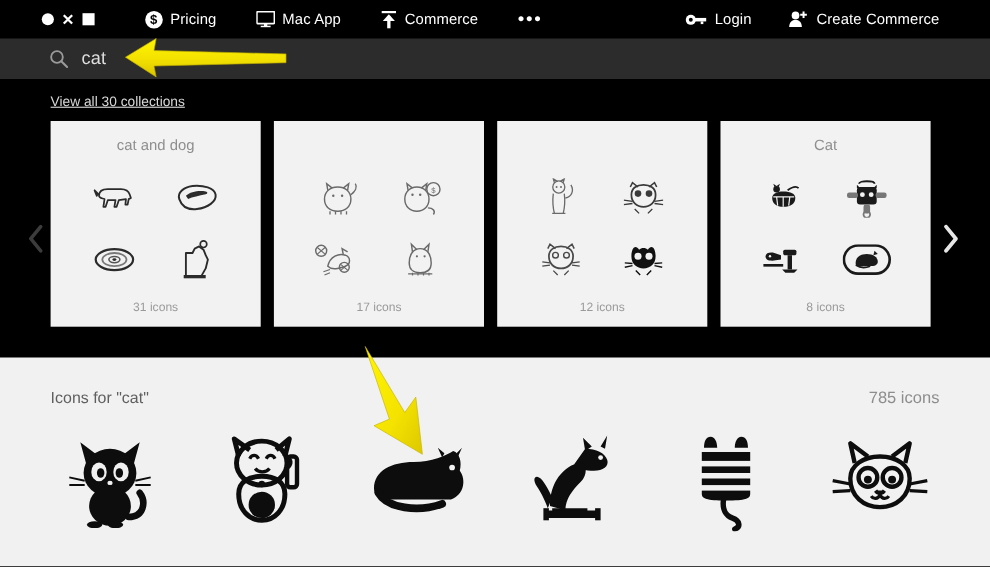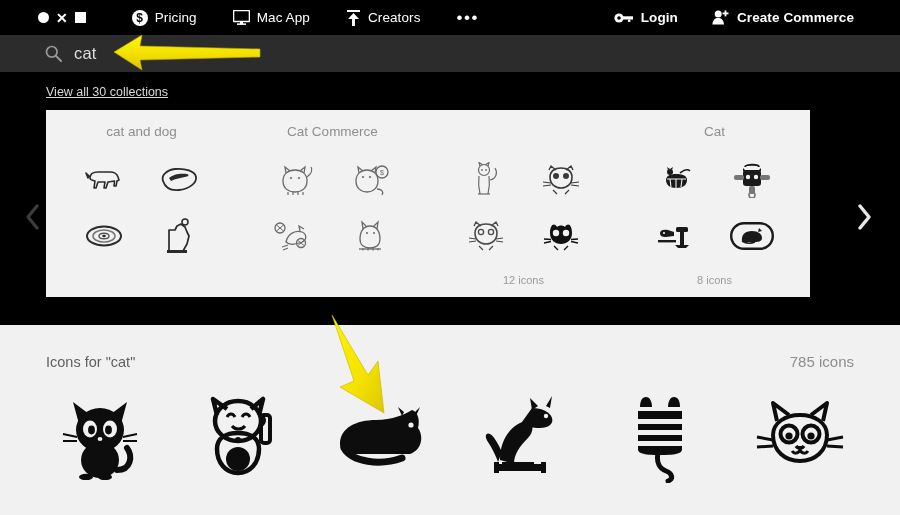--- a/index.html
+++ b/index.html
@@ -17,21 +17,21 @@
     background: #000;
     display: flex; align-items: center;
   }
   .nav-left { display: flex; align-items: center; padding-left: 38px; gap: 0; }
   .nav-right { position: absolute; right: 46px; top: 0; height: 35px; display: flex; align-items: center; }
   .nav-item {
     display: flex; align-items: center; gap: 7px;
     color: #fff; font-size: 13.5px; letter-spacing: .1px;
     margin-right: 36px; cursor: pointer; white-space: nowrap;
   }
-  .nav-right .nav-item { margin-right: 0; margin-left: 34px; font-weight: bold; }
+  .nav-right .nav-item { margin-right: 0; margin-left: 34px; }
   .nav-item .ico { display: inline-flex; align-items: center; justify-content: center; }
 
   
   .logo { display: flex; align-items: center; gap: 7px; margin-right: 46px; cursor: pointer; }
   .logo .dot { width: 11px; height: 11px; border-radius: 50%; background: #fff; display:block; }
   .logo .ex { color: #fff; font-size: 14px; font-weight: bold; line-height: 1; display:block; }
   .logo .sq { width: 11px; height: 11px; background: #fff; display:block; }
 
   
   .dollar-ico {
@@ -56,21 +56,21 @@
   
   .collections-section {
     position: absolute; left: 0; top: 72px; width: 900px; height: 253px; background: #000;
   }
   .viewall {
     position: absolute; left: 46px; top: 13px;
     color: #d8d8d8; font-size: 12.5px; text-decoration: underline; cursor: pointer;
   }
   .cards {
     position: absolute; left: 46px; top: 38px;
-    display: flex; gap: 0;
+    display: flex; gap: 12px;
   }
   .card {
     width: 191px; height: 187px;
     background: #f2f2f2;
     position: relative;
     cursor: pointer;
     flex: none;
   }
   .card-title {
     position: absolute; top: 14px; left: 8px; right: 8px;
@@ -151,21 +151,21 @@
       </div>
 
       <div class="nav-item">
         <span class="ico">
           <svg width="15" height="16" viewBox="0 0 15 16">
             <rect x="1" y="0" width="13" height="2" fill="#fff"></rect>
             <rect x="6" y="5" width="3" height="11" fill="#fff"></rect>
             <path d="M7.5 3 L13 9 L2 9 Z" fill="#fff"></path>
           </svg>
         </span>
-        <span>Creators</span>
+        <span>Commerce</span>
       </div>
 
       <div class="nav-item">
         <span class="dots-ico">•••</span>
       </div>
     </div>
 
     <div class="nav-right">
       <div class="nav-item">
         <span class="ico">
@@ -247,24 +247,24 @@
             </svg>
           </span>
           <span>
             <svg width="36" height="36" viewBox="0 0 36 36">
               <path d="M8 33 L8 12 L14 12 L16 8 L20 6 L24 9 L26 14 L28 18 L26 26 L22 33 Z" fill="none" stroke="#2b2b2b" stroke-width="1.7" stroke-linejoin="round"></path>
               <circle cx="24" cy="4" r="3" fill="none" stroke="#2b2b2b" stroke-width="1.5"></circle>
               <rect x="6" y="32" width="20" height="3" fill="#2b2b2b"></rect>
             </svg>
           </span>
         </div>
+        <div class="card-count">31 icons</div>
       </div>
 
       <div class="card">
-        <div class="card-title">Cat Commerce</div>
         <div class="card-grid">
           <span>
             <svg width="40" height="34" viewBox="0 0 40 34">
               <path d="M8 18 C8 11 13 7 20 7 C27 7 32 11 32 18 C32 25 27 29 20 29 C13 29 8 25 8 18 Z" fill="none" stroke="#6a6a6a" stroke-width="1.3"></path>
               <path d="M11 10 L10 4 L15 8 M29 10 L30 4 L25 8" fill="none" stroke="#6a6a6a" stroke-width="1.3"></path>
               <circle cx="16" cy="15" r="1.1" fill="#6a6a6a"></circle>
               <circle cx="24" cy="15" r="1.1" fill="#6a6a6a"></circle>
               <path d="M32 14 C36 11 38 7 36 4" fill="none" stroke="#6a6a6a" stroke-width="1.3"></path>
               <path d="M13 29 L13 32 M18 29 L18 32 M23 29 L23 32 M28 29 L28 32" stroke="#6a6a6a" stroke-width="1.2"></path>
             </svg>
@@ -295,20 +295,21 @@
             <svg width="38" height="34" viewBox="0 0 38 34">
               <path d="M9 20 C9 12 13 7 19 7 C25 7 29 12 29 20 C29 26 25 29 19 29 C13 29 9 26 9 20 Z" fill="none" stroke="#6a6a6a" stroke-width="1.3"></path>
               <path d="M12 10 L11 3 L16 8 M26 10 L27 3 L22 8" fill="none" stroke="#6a6a6a" stroke-width="1.3"></path>
               <circle cx="16" cy="14" r="1" fill="#6a6a6a"></circle>
               <circle cx="23" cy="14" r="1" fill="#6a6a6a"></circle>
               <path d="M8 30 L30 30" stroke="#6a6a6a" stroke-width="1.3"></path>
               <path d="M12 29 L12 31.5 M17 29 L17 31.5 M22 29 L22 31.5 M27 29 L27 31.5" stroke="#6a6a6a" stroke-width="1.1"></path>
             </svg>
           </span>
         </div>
+        <div class="card-count">17 icons</div>
       </div>
 
       <div class="card">
         <div class="card-grid">
           <span>
             <svg width="28" height="36" viewBox="0 0 28 36">
               <circle cx="12" cy="8" r="5.5" fill="none" stroke="#6a6a6a" stroke-width="1.2"></circle>
               <path d="M8 4 L7 0.5 L11 3 M16 4 L17 0.5 L13 3" fill="none" stroke="#6a6a6a" stroke-width="1.2"></path>
               <circle cx="10" cy="8" r="0.9" fill="#6a6a6a"></circle>
               <circle cx="14" cy="8" r="0.9" fill="#6a6a6a"></circle>

